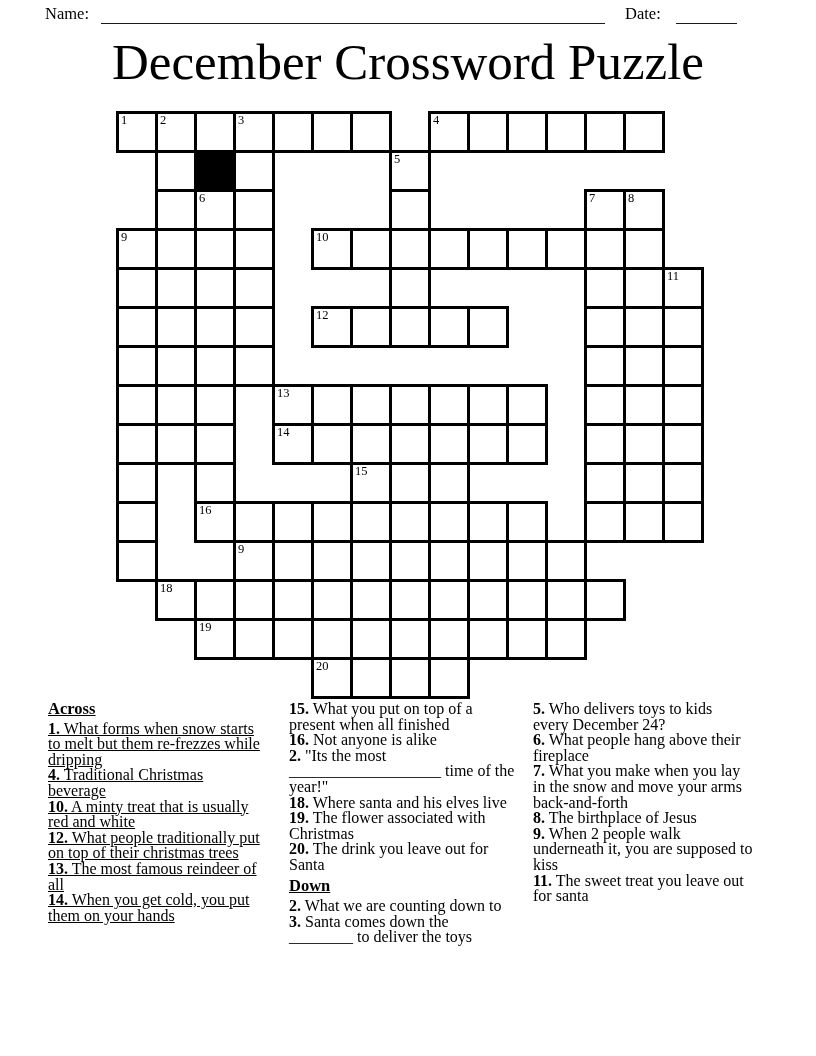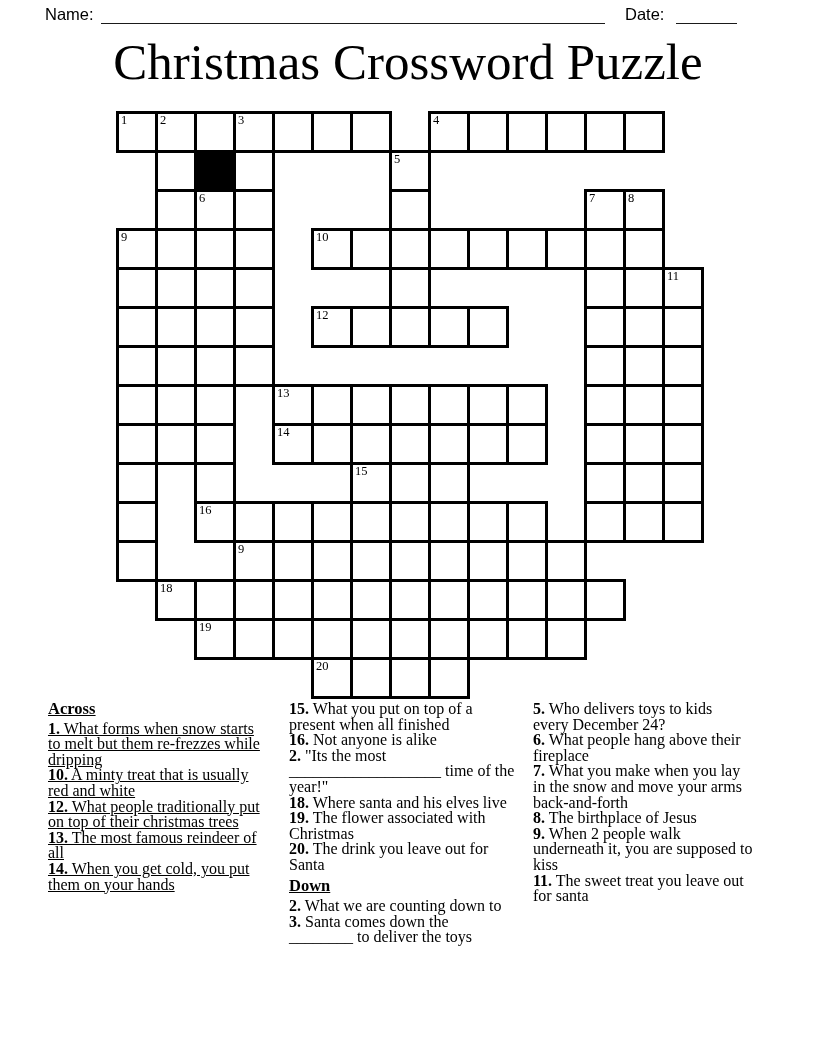--- a/index.html
+++ b/index.html
@@ -1,21 +1,21 @@
 <!DOCTYPE html>
 <html><head>
 <meta charset="utf-8">
 <style>
   html,body{margin:0;padding:0;}
   body{
     width:816px;height:1056px;position:relative;background:#fff;color:#000;
     font-family:"Liberation Serif", serif;overflow:hidden;
   }
   .hdr-label{
-    position:absolute;top:4px;font-family:Liberation Sans, sans-serif;
+    position:absolute;top:4px;font-family:Liberation Serif, serif;
     font-size:16.5px;line-height:20px;
   }
   .blank-line{position:absolute;border-bottom:1.6px solid #1a1a1a;height:1px;}
   .page-title{
     position:absolute;left:0;top:31px;width:816px;margin:0;text-align:center;
     font-size:51px;font-weight:normal;line-height:62px;letter-spacing:0;
   }
   .grid{position:absolute;left:116px;top:111px;width:591px;height:591px;}
   .cell{
     position:absolute;width:42px;height:42px;box-sizing:border-box;
@@ -40,21 +40,21 @@
   .clue b{font-weight:bold;}
 </style>
 </head>
 <body>
 
 <span class="hdr-label" style="left:45px">Name:</span>
 <span class="blank-line" style="left:101px;top:22px;width:504px"></span>
 <span class="hdr-label" style="left:625px">Date:</span>
 <span class="blank-line" style="left:676px;top:22px;width:61px"></span>
 
-<h1 class="page-title">Christmas Crossword Puzzle</h1>
+<h1 class="page-title">December Crossword Puzzle</h1>
 
 <div class="grid">
     <div class="cell" style="left: 0px; top: 0px;">
       <span class="num">1</span>
     </div>
     <div class="cell" style="left: 39px; top: 0px;">
       <span class="num">2</span>
     </div>
     <div class="cell" style="left: 78px; top: 0px;"></div>
     <div class="cell" style="left: 117px; top: 0px;">
@@ -237,20 +237,22 @@
     <div class="cell" style="left: 273px; top: 546px;"></div>
     <div class="cell" style="left: 312px; top: 546px;"></div>
   </div>
 
 <div class="clue-col" id="clue-col-1">
   <div class="clue-heading">Across</div>
   <div>
       <div class="clue"><b>1.</b> What forms when snow starts
 to melt but them re-frezzes while
 dripping</div>
+      <div class="clue"><b>4.</b> Traditional Christmas
+beverage</div>
       <div class="clue"><b>10.</b> A minty treat that is usually
 red and white</div>
       <div class="clue"><b>12.</b> What people traditionally put
 on top of their christmas trees</div>
       <div class="clue"><b>13.</b> The most famous reindeer of
 all</div>
       <div class="clue"><b>14.</b> When you get cold, you put
 them on your hands</div>
     </div>
 </div>

